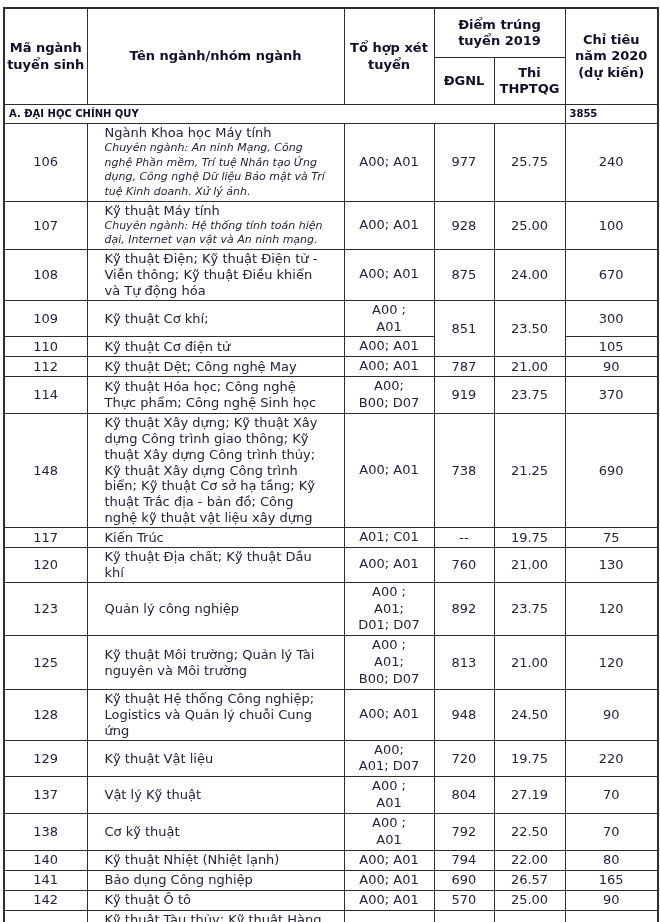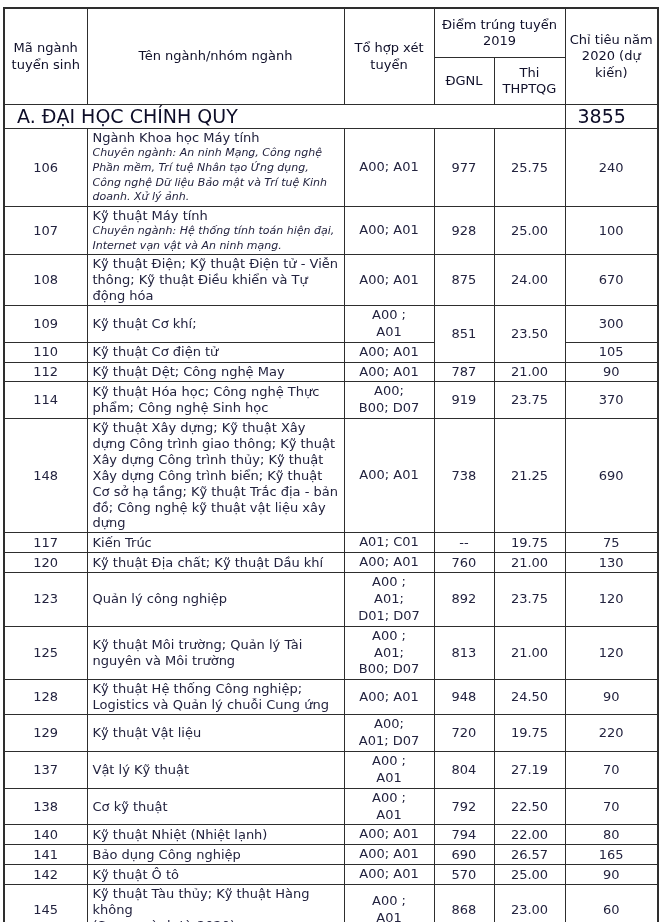--- a/index.html
+++ b/index.html
@@ -10,39 +10,39 @@
   }
   table#admission-table {
     border-collapse:collapse;
     table-layout:fixed;
     width:654px;
     margin:7px 0 0 3px;
     border:2px solid #2e2e2e;
   }
   th, td { border:1px solid #2e2e2e; overflow:hidden; }
   thead th {
-    font-weight:normal; color:#10102a; font-size:13px;
+    font-weight:bold; color:#10102a; font-size:13px;
     vertical-align:middle;
     padding:2px 2px; line-height:1.25;
   }
   tr.header-top th { height:44px; }
   tr.header-sub th { height:42px; }
   td {
     font-size:13px; padding:1px 3px; vertical-align:middle; line-height:1.22;
   }
   td.cell-code, td.cell-combo, td.cell-dgnl, td.cell-thi, td.cell-quota {
     text-align:center;
   }
-  td.cell-name { text-align:left; padding:1px 5px; }
+  td.cell-name { text-align:left; padding:1px 17px; }
   .name-main { font-size:13px; line-height:1.22; }
   .name-sub  { font-size:11px; line-height:1.34;font-style:italic; }
   .name-note { font-size:13px; line-height:1.22; }
   tr.section-row td {
-    font-weight:normal; color:#0d0d28; font-size:19px; height:18px;
-    padding:0 12px;
+    font-weight:bold; color:#0d0d28; font-size:10px; height:18px;
+    padding:0 4px;
   }
   tr.section-row td.section-quota { text-align:left; }
   td.cell-combo { line-height:1.3;margin-left:41px; }
 </style>
 </head>
 <body>
 
 <table id="admission-table">
   <colgroup>
     <col style="width:83px">

